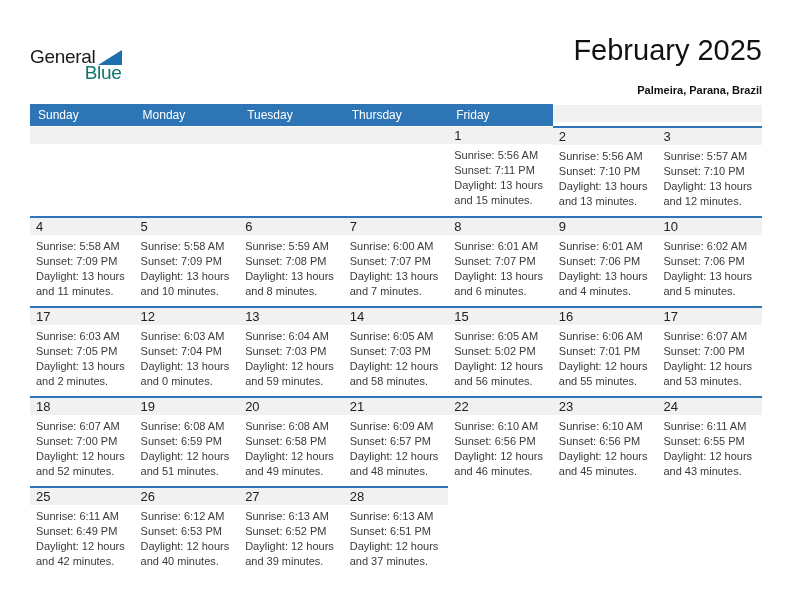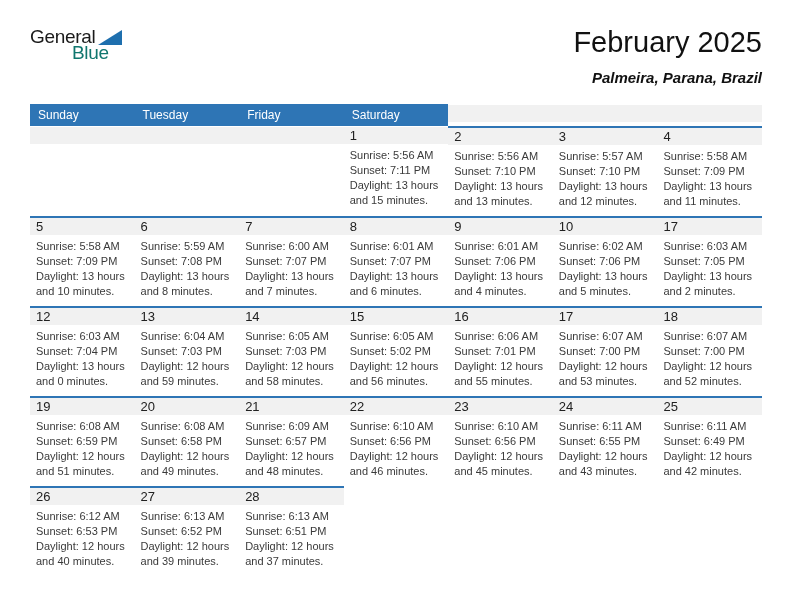--- a/index.html
+++ b/index.html
@@ -1,29 +1,29 @@
 <!DOCTYPE html>
 <html><head>
 <meta charset="utf-8">
 <style>
   * { margin:0; padding:0; box-sizing:border-box; }
   html,body { width:792px; height:612px; background:#ffffff; font-family:"Liberation Sans", sans-serif; }
   .page { position:relative; width:792px; height:612px; background:#fff; overflow:hidden; }
 
   
-  .logo { position:absolute; left:30px; top:26px; }
+  .logo { position:absolute; left:30px; top:46px;text-align:right; }
   .logo-top { display:flex; align-items:flex-end; }
   .logo-general { font-size:19px; color:#1a1a1a; letter-spacing:-0.3px; }
   .logo-triangle { width:0; height:0; border-bottom:15px solid #1e6fae; border-left:24px solid transparent; margin-left:2px; margin-bottom:3px; }
   .logo-blue { font-size:19px; color:#0f766e; margin-left:42px; margin-top:-6px; letter-spacing:-0.3px; }
 
   
-  .title-block { position:absolute; right:30px; top:26px; text-align:right; }
+  .title-block { position:absolute; right:30px; top:34px; text-align:right; }
   .cal-title { font-size:29px; color:#111111; font-weight:normal; }
-  .cal-subtitle { font-size:15px; color:#111111; font-weight:bold; margin-top:10px;font-style:italic; }
+  .cal-subtitle { font-size:11px; color:#111111; font-weight:bold; margin-top:17px; }
 
   
   .calendar { position:absolute; left:30px; top:104px; width:732px; display:grid;
               grid-template-columns:repeat(7,1fr); grid-template-rows:22px repeat(5,90px); }
   .weekday { background:#2e75b5; color:#ffffff; font-size:12px; line-height:22px; padding-left:8px;
              overflow:hidden; white-space:nowrap; }
   .cell { background:#ffffff; overflow:hidden; }
   .cell.bordered { border-top:2px solid #2e75b5; }
   .day-strip { height:17px; background:#f1f1f1; margin-top:1px; }
   .cell.bordered .day-strip { margin-top:0; }
@@ -45,23 +45,24 @@
     <div class="logo-blue">Blue</div>
   </div>
 
   <div class="title-block">
     <div class="cal-title">February 2025</div>
     <div class="cal-subtitle">Palmeira, Parana, Brazil</div>
   </div>
 
   <div class="calendar">
       <div class="weekday">Sunday</div>
+      <div class="weekday">Monday</div>
       <div class="weekday">Tuesday</div>
+      <div class="weekday">Thursday</div>
       <div class="weekday">Friday</div>
-      <div class="weekday">Saturday</div>
       <div class="cell">
         <div class="day-strip">
           <div class="day-number"></div>
         </div>
       </div>
       <div class="cell">
         <div class="day-strip">
           <div class="day-number"></div>
         </div>
       </div>

